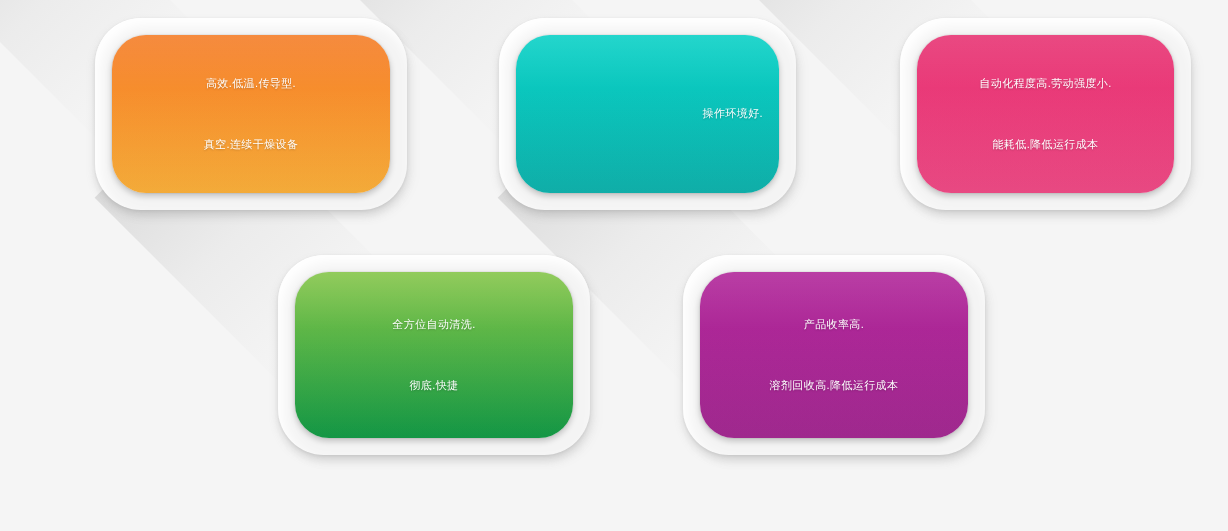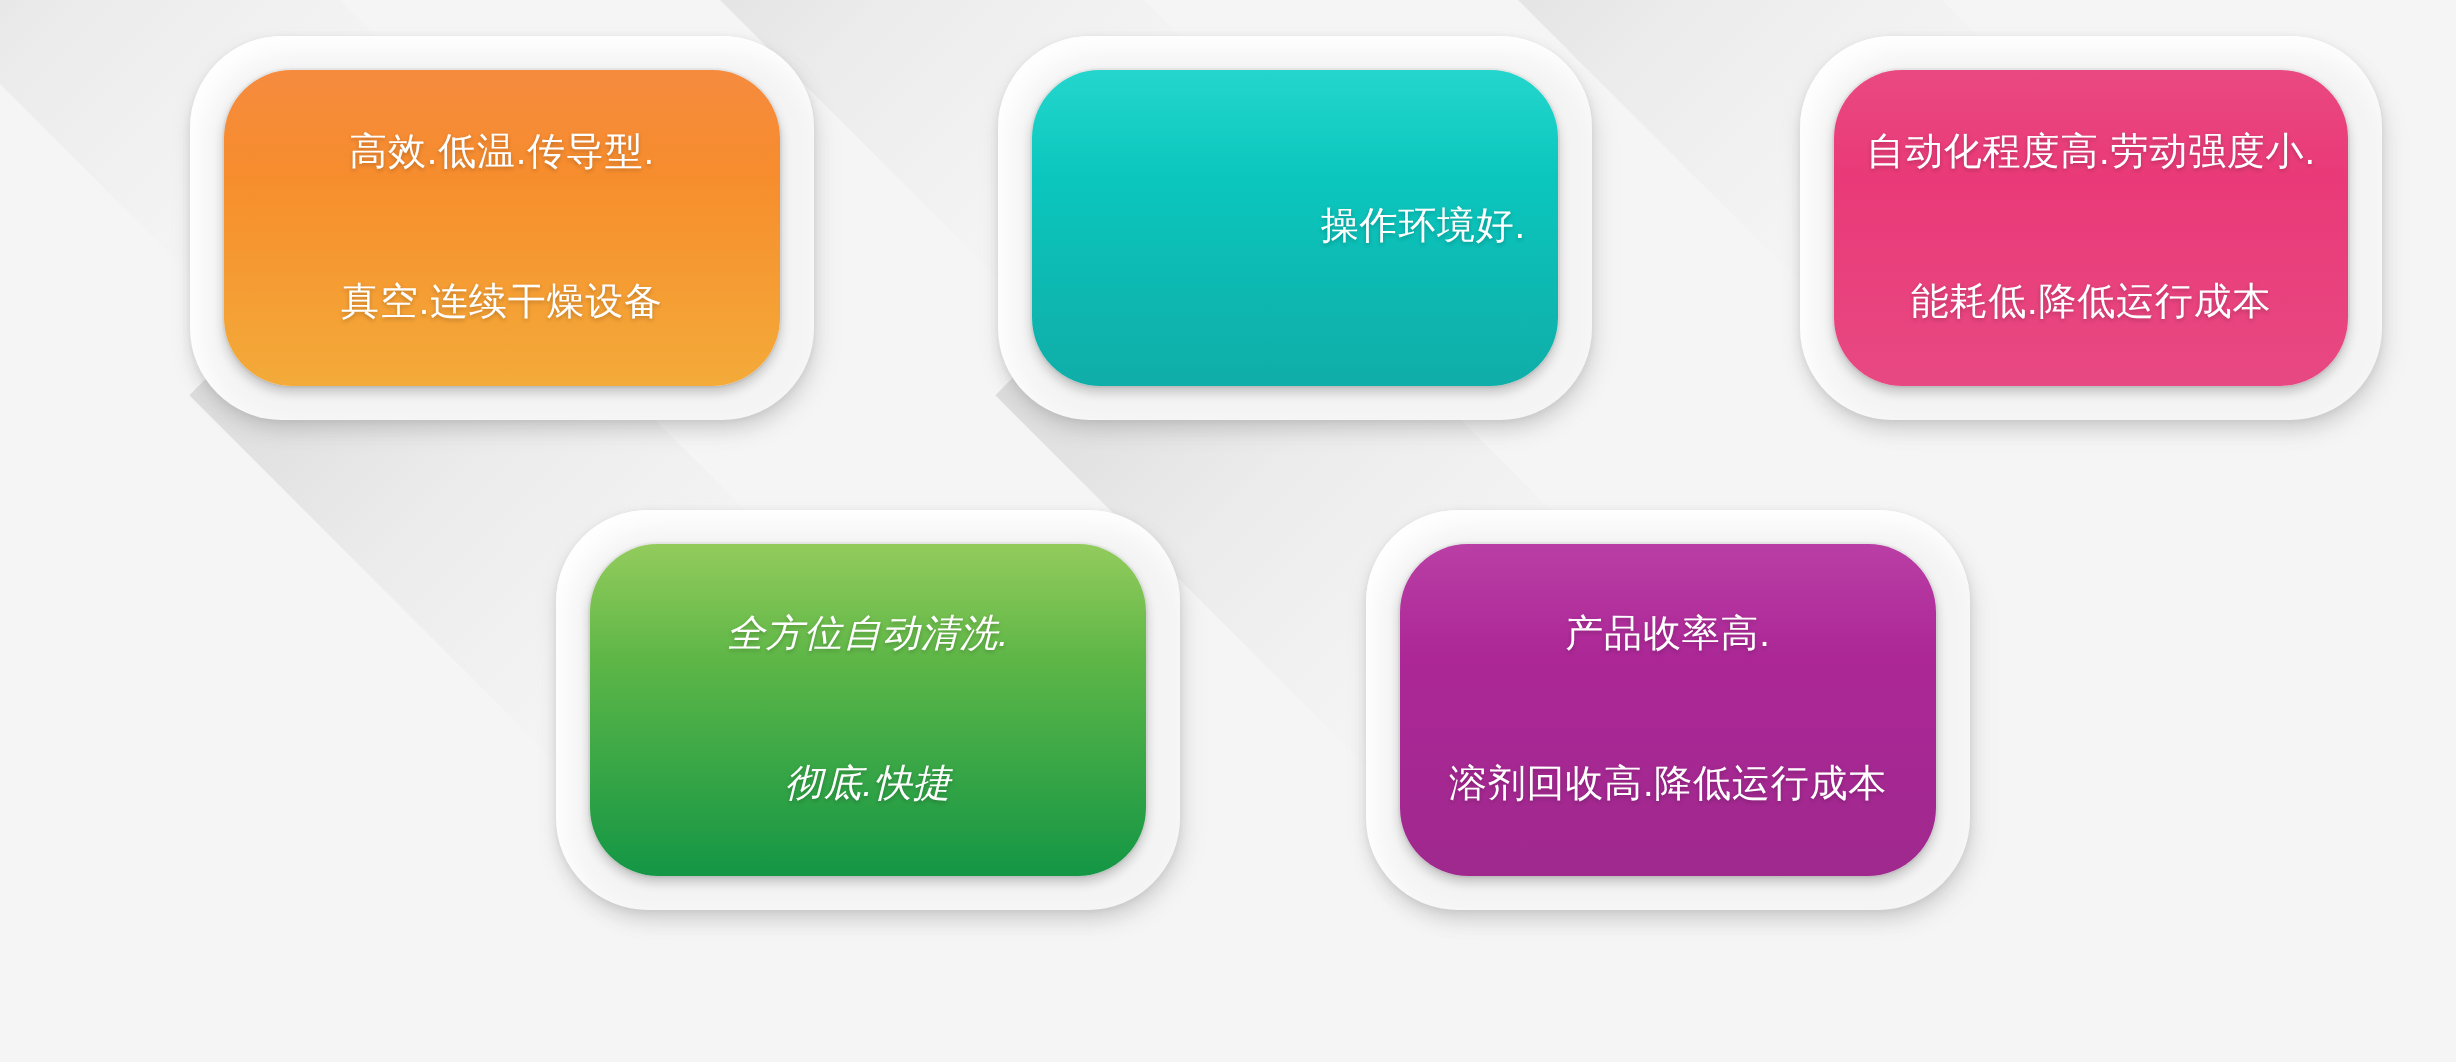--- a/index.html
+++ b/index.html
@@ -70,21 +70,21 @@
     border-radius:34px;
     background:linear-gradient(180deg, rgba(255,255,255,0.14) 0%, rgba(255,255,255,0.02) 34%, rgba(0,0,0,0.03) 100%);
     pointer-events:none;
   }
 
   .panel-text {
     position:relative;
     z-index:2;
     color:#ffffff;
     text-align:center;
-    font-size:19px;
+    font-size:11px;
     line-height:1.75;
     letter-spacing:0.4px;
     text-shadow:0 1px 2px rgba(0,0,0,0.22);
     padding:0 16px;
     white-space:pre-line;
   }
   .panel-text .l2 { display:block;margin-top:42px; }
 </style>
 </head>
 <body>
@@ -118,21 +118,21 @@
       <div class="frame" style="left: 499px; top: 18px; width: 297px; height: 192px;">
         <div class="panel" style="inset: 17px; background: linear-gradient(rgb(0, 207, 196) 0%, rgb(16, 179, 173) 100%); justify-content: flex-end;">
           <div class="panel-text" style="color: rgb(255, 255, 255);"><span class="l1">操作环境好.</span></div>
         </div>
       </div>
       <div class="frame" style="left: 900px; top: 18px; width: 291px; height: 192px;">
         <div class="panel" style="inset: 17px; background: linear-gradient(rgb(230, 43, 109) 0%, rgb(239, 75, 134) 100%);">
           <div class="panel-text" style="color: rgb(255, 255, 255);"><span class="l1">自动化程度高.劳动强度小.</span><span class="l2">能耗低.降低运行成本</span></div>
         </div>
       </div>
-      <div class="frame" style="left: 278px; top: 255px; width: 312px; height: 200px; font-style: italic;">
+      <div class="frame" style="left: 278px; top: 255px; width: 312px; height: 200px;">
         <div class="panel" style="inset: 17px; background: linear-gradient(rgb(128, 195, 66) 0%, rgb(20, 155, 71) 100%);">
           <div class="panel-text" style="color: rgb(255, 255, 255);"><span class="l1">全方位自动清洗.</span><span class="l2">彻底.快捷</span></div>
         </div>
       </div>
       <div class="frame" style="left: 683px; top: 255px; width: 302px; height: 200px;">
         <div class="panel" style="inset: 17px; background: linear-gradient(rgb(174, 31, 150) 0%, rgb(164, 42, 146) 100%);">
           <div class="panel-text" style="color: rgb(255, 255, 255);"><span class="l1">产品收率高.</span><span class="l2">溶剂回收高.降低运行成本</span></div>
         </div>
       </div>
     </div>

